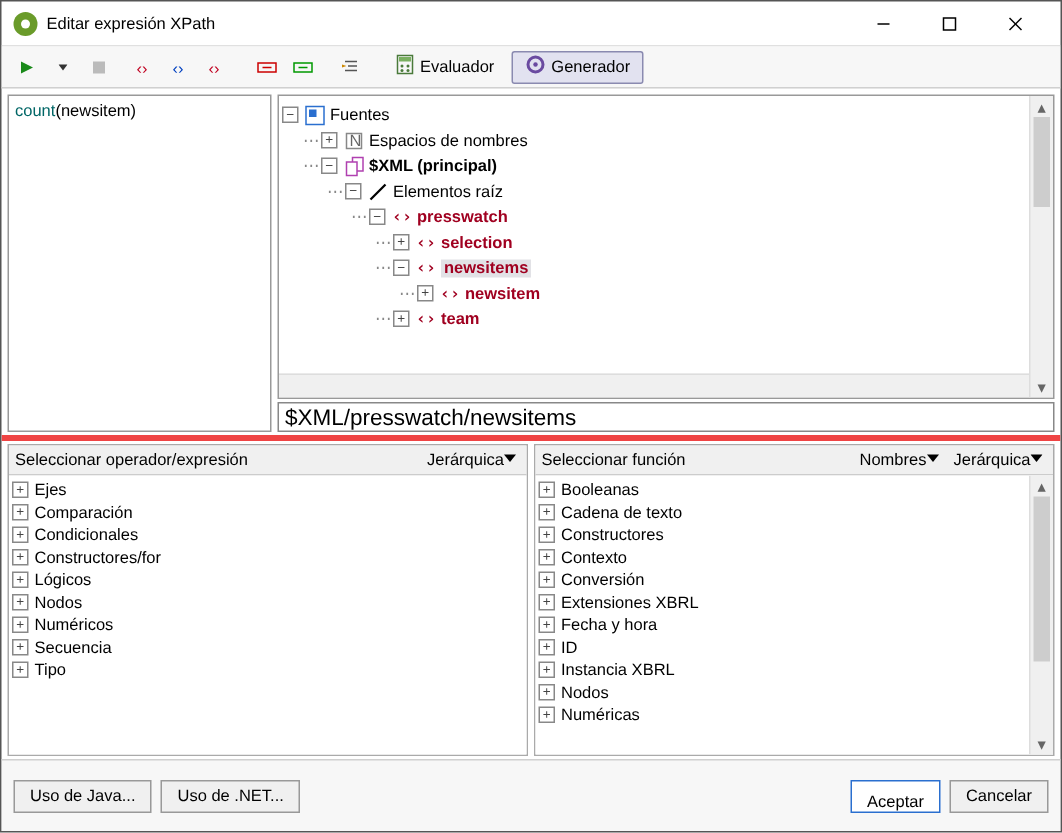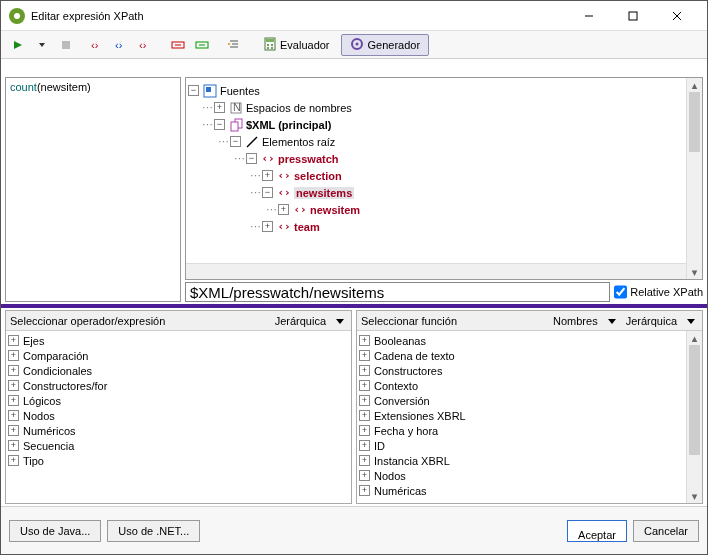--- a/index.html
+++ b/index.html
@@ -9,41 +9,41 @@
 .titlebar .appicon::after{content:""; position:absolute; width:6px;height:6px;background:#fff;border-radius:50%;top:5px;left:5px;}
 .titlebar .title { flex: 1; color:#000;}
 .winbtns { display:flex; gap:0; }
 .winbtn { width:44px; height:28px; display:flex; align-items:center; justify-content:center; color:#222; }
 .winbtn svg{width:10px;height:10px;}
 .toolbar { height: 28px; display:flex; align-items:center; padding:2px 6px; gap:2px; border-bottom:1px solid #d0d0d0; background:#f7f7f7;}
 .tbtn{ width:22px; height:22px; display:flex; align-items:center; justify-content:center; border:1px solid transparent; border-radius:2px;}
 .tsep{width:6px;}
 .tab-btn{height:22px; padding:0 8px; display:flex; align-items:center; gap:4px; border:1px solid #8a8ab0; background:#e2e2f0; border-radius:2px;}
 .tab-btn.off{background:#f7f7f7; border-color:transparent;}
-.main-upper{display:flex; flex:0 0 235px; border-bottom:4px solid #4c1d95; padding:4px 4px 2px 4px; gap:4px;margin-top:14px;}
+.main-upper{display:flex; flex:0 0 235px; border-bottom:4px solid #ef4444; padding:4px 4px 2px 4px; gap:4px;}
 .code-pane{flex:0 0 176px; border:1px solid #999; background:#fff; font-family:Consolas,monospace; font-size:12px; padding:2px 4px; color:#000;}
 .code-pane .fn{color:#006666;}
 .right-pane{flex:1; display:flex; flex-direction:column; gap:2px;}
 .tree-wrap{flex:1; border:1px solid #999; background:#fff; overflow:auto; position:relative;}
 .tree{padding:4px 2px;}
 .trow{display:flex; align-items:center; height:17px; white-space:nowrap;}
 .exp{width:11px;height:11px;border:1px solid #888; margin-right:4px; display:flex; align-items:center; justify-content:center; font-size:9px; line-height:9px; color:#444; background:#fff;}
 .dots{color:#888; letter-spacing:-1px; margin-right:2px;}
 .ticon{width:14px;height:14px;margin-right:3px; display:inline-flex; align-items:center; justify-content:center;}
 .el-red{color:#a00020; font-weight:bold;}
 .el-brace{color:#a00020; font-weight:bold; font-family:Consolas,monospace;}
 .sel{background:#e2e2e6; padding:0 2px;}
 .path-row{display:flex; gap:4px; align-items:center;}
 .path-row input{flex:1; height:20px; border:1px solid #888; padding:0 4px; font-size:15px;}
 .chk{display:flex; align-items:center; gap:3px;}
 .lower{display:flex; flex:1; padding:2px 4px; gap:4px; min-height:0;}
 .panel{flex:1; display:flex; flex-direction:column; border:1px solid #aaa; min-height:0;}
 .panel-head{height:20px; background:#f0f0f0; border-bottom:1px solid #ccc; display:flex; align-items:center; padding:0 4px; gap:4px;}
 .panel-head .spacer{flex:1;}
-.combo{display:flex; align-items:center; gap:10px; padding:0 3px;}
+.combo{display:flex; gap:0; padding:0 3px;}
 .combo svg{width:8px;height:8px;}
 .panel-body{flex:1; overflow:auto; background:#fff; padding:2px;}
 .prow{display:flex; align-items:center; height:15px;}
 .bottom-bar{height:48px; border-top:1px solid #d0d0d0; display:flex; align-items:center; padding:4px 8px; gap:6px; background:#f7f7f7;}
 .bottom-bar .spacer{flex:1;}
 .btn{height:22px; padding:0 10px; border:1px solid #999; background:#f0f0f0; display:flex; align-items:center;}
 .btn.primary{border:1px solid #2a6fcf; background:#fff;align-items:flex-end;}
 .vscroll{position:absolute; right:0; top:0; bottom:0; width:16px; background:#f0f0f0; border-left:1px solid #ddd;}
 .vscroll .thumb{position:absolute; left:2px; right:2px; top:14px; height:60px; background:#cdcdcd;}
 .vscroll .arr{position:absolute; left:0; right:0; height:14px; display:flex; align-items:center; justify-content:center; color:#666;}
@@ -233,24 +233,20 @@
       </div>
       <div class="vscroll">
           <div class="arr up">▴</div>
           <div class="thumb"></div>
           <div class="arr down">▾</div>
         </div>
       <div class="hscroll"></div>
     </div>
     <div class="path-row">
       <input type="text" value="$XML/presswatch/newsitems" style="">
-      <label class="chk">
-          <input type="checkbox" checked="" style="">
-          <span>Relative XPath</span>
-        </label>
     </div>
   </div>
 </div>
 
 <div class="lower">
   <div class="panel">
     <div class="panel-head">
       <span>Seleccionar operador/expresión</span>
       <span class="spacer"></span>
       <span class="combo">

